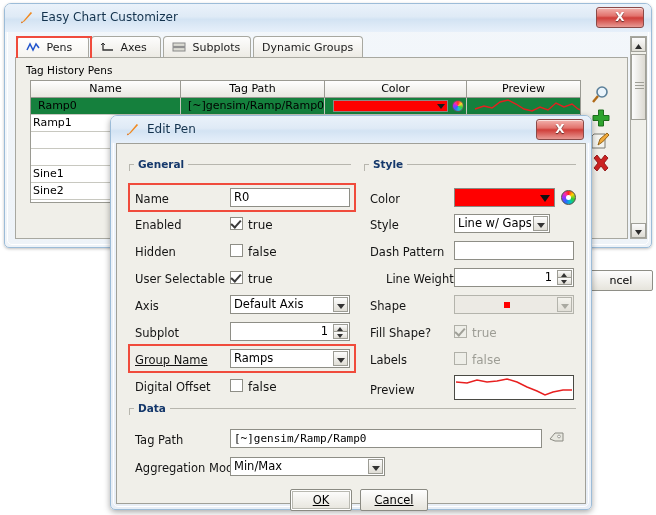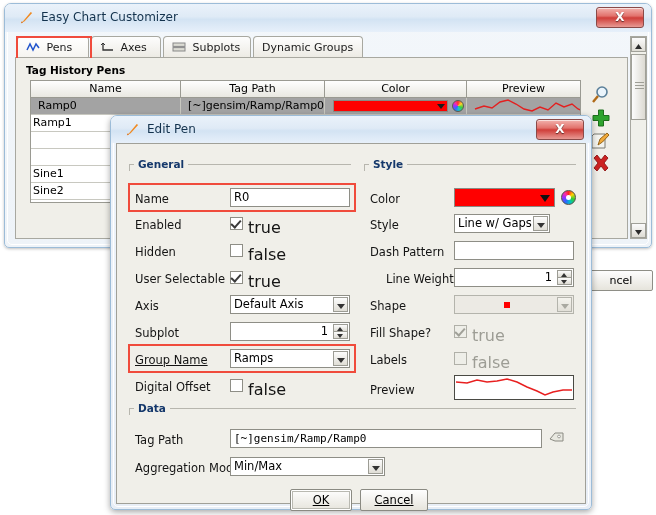--- a/index.html
+++ b/index.html
@@ -74,41 +74,41 @@
   }
 
   
   .panel {
     position: absolute; left: 10px; top: 54px; right: 23px; bottom: 8px;
     background: #f0efe9;
     border: 1px solid #a8a8a0; border-top: none;
   }
   .grouplabel {
     position: absolute; left: 10px; top: 6px;
-    font-size: 10.5px; font-weight: bold; color: #000;
+    font-size: 10.5px; font-weight: normal; color: #000;
   }
 
   
   .tablewrap {
     position: absolute; left: 14px; top: 22px; width: 551px; height: 123px;
     border: 1px solid #9a9a92; background: #fff; overflow: hidden;
   }
   .thead { display: flex; height: 17px; }
   .th {
     border-right: 1px solid #9a9a92; border-bottom: 1px solid #9a9a92;
     background: linear-gradient(to bottom, #fefefe 0%, #e9e8e1 100%);
     font-size: 11px; text-align: center; line-height: 16px; color: #000;
   }
   .trow { display: flex; height: 17px; }
   .td {
     border-right: 1px solid #c8c8c0; border-bottom: 1px solid #c8c8c0;
     font-size: 11px; line-height: 16px; color: #000; padding-left: 2px;
     overflow: hidden; white-space: nowrap;
   }
-  .trow.sel .td { background: #a3a3a3; padding-left: 7px; }
+  .trow.sel .td { background: #15803d; padding-left: 7px; }
   .cw-name { width: 150px; }
   .cw-tag  { width: 144px; }
   .cw-color{ width: 142px; }
   .cw-prev { width: 113px; border-right: none; }
 
   .colorcombo {
     position: relative; margin: 2px 18px 0 1px; height: 12px;
     background: #ff0000; border: 1px solid #8a8a84;
   }
   .colorcombo .arw {
@@ -229,21 +229,21 @@
   }
 
   .chk { position: absolute; width: 13px; height: 13px; border: 1px solid #8e8e86; background: #fff; }
   .chk.disabled { background: #eeeee8; border-color: #b0b0a8; }
   .chk.on::after {
     content: ""; position: absolute; left: 2px; top: 0px;
     width: 4px; height: 8px; border: solid #3a3a3a;
     border-width: 0 2px 2px 0; transform: rotate(42deg);
   }
   .chk.on.disabled::after { border-color: #a0a098; }
-  .chkv { position: absolute; font-size: 16px; color: #141414; }
+  .chkv { position: absolute; font-size: 12px; color: #141414; }
   .chkv.disabled { color: #9d9d95; }
 
   .swatch {
     position: absolute; background: #ff0000; border: 1px solid #8a8a84; cursor: pointer;
   }
   .swatch .arw {
     position: absolute; right: 4px; top: 6px;
     border-left: 5px solid transparent; border-right: 5px solid transparent;
     border-top: 7px solid #111;
   }

